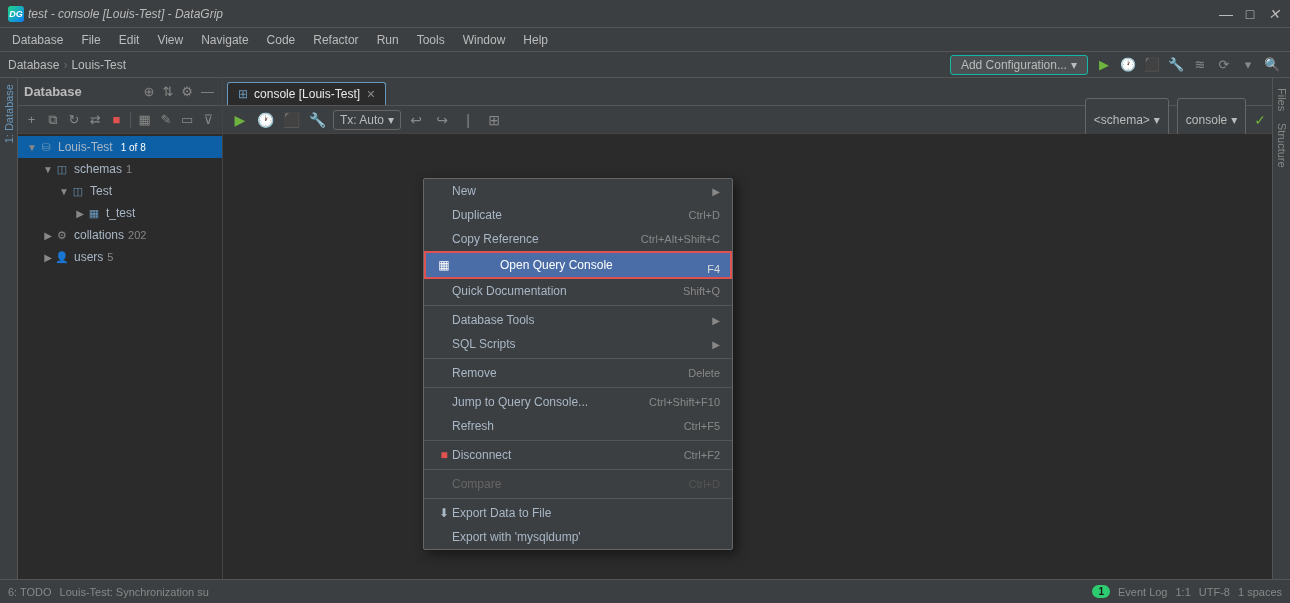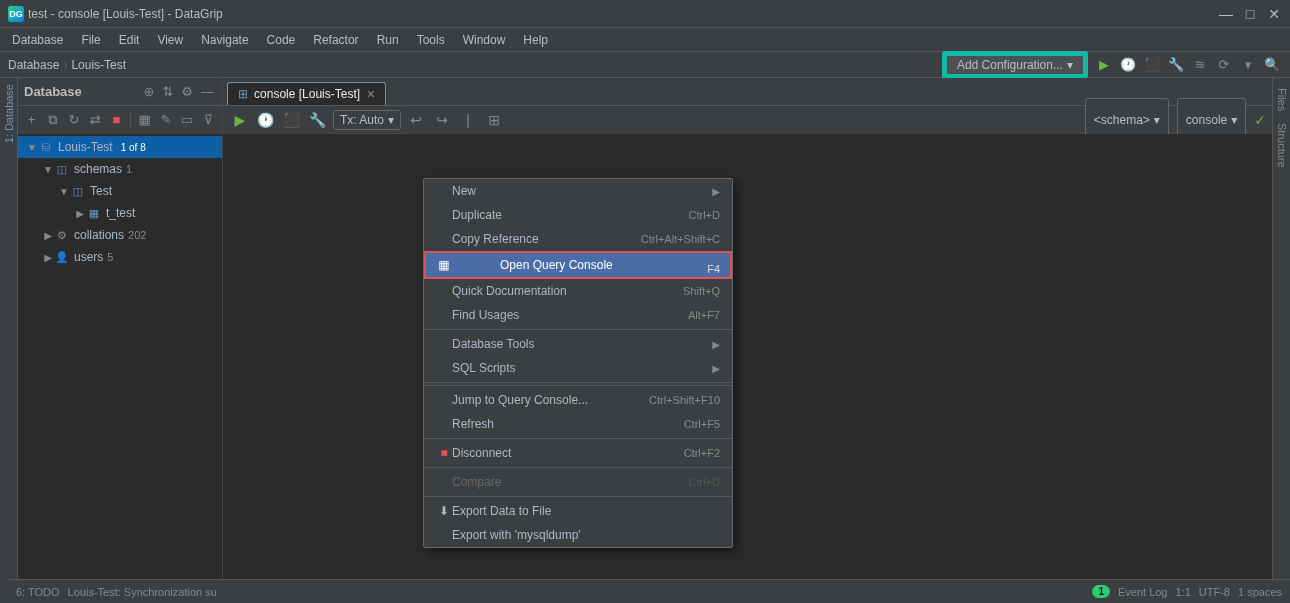--- a/index.html
+++ b/index.html
@@ -16,20 +16,21 @@
 
     
     .title-bar {
       background: #3c3f41;
       height: 28px;
       display: flex;
       align-items: center;
       justify-content: space-between;
       padding: 0 8px;
       border-bottom: 1px solid #555;
+      font-style: italic;
     }
     .title-bar-left {
       display: flex;
       align-items: center;
       gap: 4px;
     }
     .title-bar-logo {
       width: 16px;
       height: 16px;
       background: linear-gradient(135deg, #21d789, #087cfa);
@@ -91,21 +92,21 @@
     .breadcrumb {
       display: flex;
       align-items: center;
       gap: 4px;
       color: #bbb;
       font-size: 12px;
     }
     .breadcrumb-sep { color: #666; }
     .add-config-btn {
       background: #4c5052;
-      border: 5px solid #14b8a6;
+      border: 1px solid #14b8a6;
       color: #bbb;
       padding: 2px 10px;
       border-radius: 3px;
       cursor: pointer;
       font-size: 12px;
       display: flex;
       align-items: center;
       gap: 4px;
     }
     .run-controls {
@@ -381,21 +382,21 @@
     .status-bar {
       height: 24px;
       background: #3c3f41;
       display: flex;
       align-items: center;
       padding: 0 8px;
       border-top: 1px solid #555;
       justify-content: space-between;
       position: absolute;
       bottom: 0;
-      left: 8px;
+      left: 0;
       right: 0;
     }
     .status-left { display: flex; align-items: center; gap: 8px; }
     .status-right { display: flex; align-items: center; gap: 8px; }
     .status-text { color: #888; font-size: 11px; }
     .status-badge {
       background: #2ecc71;
       color: #1a1a1a;
       font-size: 10px;
       padding: 1px 6px;
@@ -670,46 +671,46 @@
         </div>
 
         <div class="ctx-item">
           <div class="ctx-item-left">
             <div class="ctx-icon"></div>
             <span class="ctx-label">Quick Documentation</span>
           </div>
           <span class="ctx-shortcut">Shift+Q</span>
         </div>
 
-        <div class="ctx-item">
-          <div class="ctx-item-left">
-            <div class="ctx-icon"></div>
-            <span class="ctx-label">Find Usages</span>
-          </div>
-          <span class="ctx-shortcut">Alt+F7</span>
-        </div>
         <div class="ctx-sep"></div>
 
         <div class="ctx-item">
           <div class="ctx-item-left">
             <div class="ctx-icon"></div>
             <span class="ctx-label">Database Tools</span>
           </div>
           <span class="ctx-arrow">▶</span>
         </div>
 
         <div class="ctx-item">
           <div class="ctx-item-left">
             <div class="ctx-icon"></div>
             <span class="ctx-label">SQL Scripts</span>
           </div>
           <span class="ctx-arrow">▶</span>
         </div>
         <div class="ctx-sep"></div>
 
+        <div class="ctx-item">
+          <div class="ctx-item-left">
+            <div class="ctx-icon"></div>
+            <span class="ctx-label">Remove</span>
+          </div>
+          <span class="ctx-shortcut">Delete</span>
+        </div>
         <div class="ctx-sep"></div>
 
         <div class="ctx-item">
           <div class="ctx-item-left">
             <div class="ctx-icon"></div>
             <span class="ctx-label">Jump to Query Console...</span>
           </div>
           <span class="ctx-shortcut">Ctrl+Shift+F10</span>
         </div>
 

